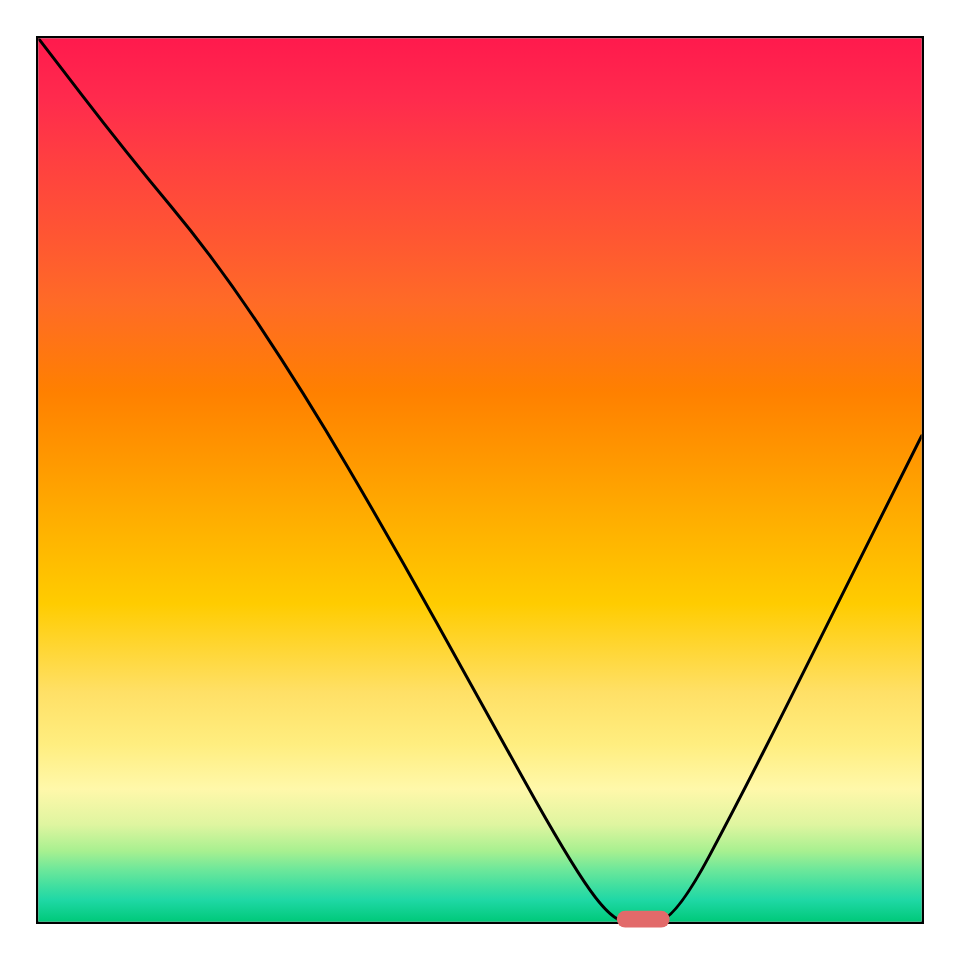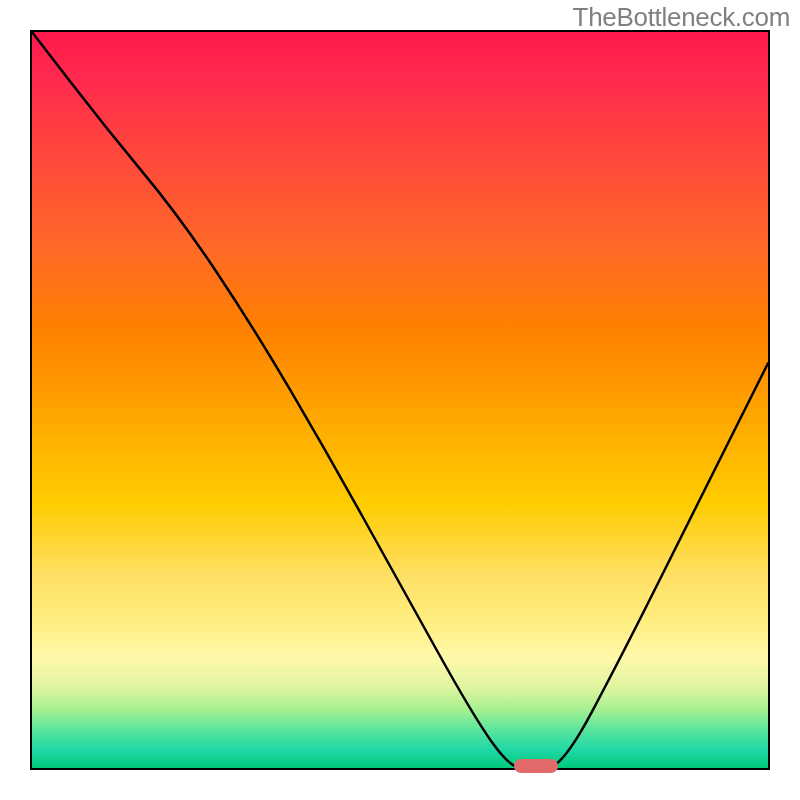--- a/index.html
+++ b/index.html
@@ -68,21 +68,20 @@
     position: absolute;
     background: #e26a6a;
     border-radius: 999px;
   }
 </style>
 </head>
 <body>
 
 <div class="container">
 
-  <div class="watermark">TheBottleneck.com</div>
 
   <div class="plot-area">
     <div class="gradient-bg"></div>
 
     <svg class="curve" viewBox="0 0 736 736" preserveAspectRatio="none">
       <path d="M 0 0 Q 0 0 36.800000000000004 47.839999999999975 Q 73.60000000000001 95.67999999999995 110.4 139.83999999999997 Q 147.20000000000002 184 184 239.20000000000002 Q 220.79999999999998 294.40000000000003 257.6 356.96000000000004 Q 294.40000000000003 419.52 331.20000000000005 485.76 Q 368 552 404.79999999999995 618.24 Q 441.59999999999997 684.48 460 710.24 Q 478.40000000000003 736 489.44000000000005 736 Q 500.48 736 515.2 736 Q 529.92 736 559.36 680.8 Q 588.8000000000001 625.6 625.6 552 Q 662.4 478.40000000000003 699.2 404.8 L 736 331.2" fill="none" stroke="#000" stroke-width="2.5" stroke-linejoin="round" stroke-linecap="round" id="curvePath"></path>
     </svg>
 
     <div class="marker" id="minMarker" style="width: 44.16px; height: 14px; left: 482.08px; top: 727px;"></div>
   </div>

